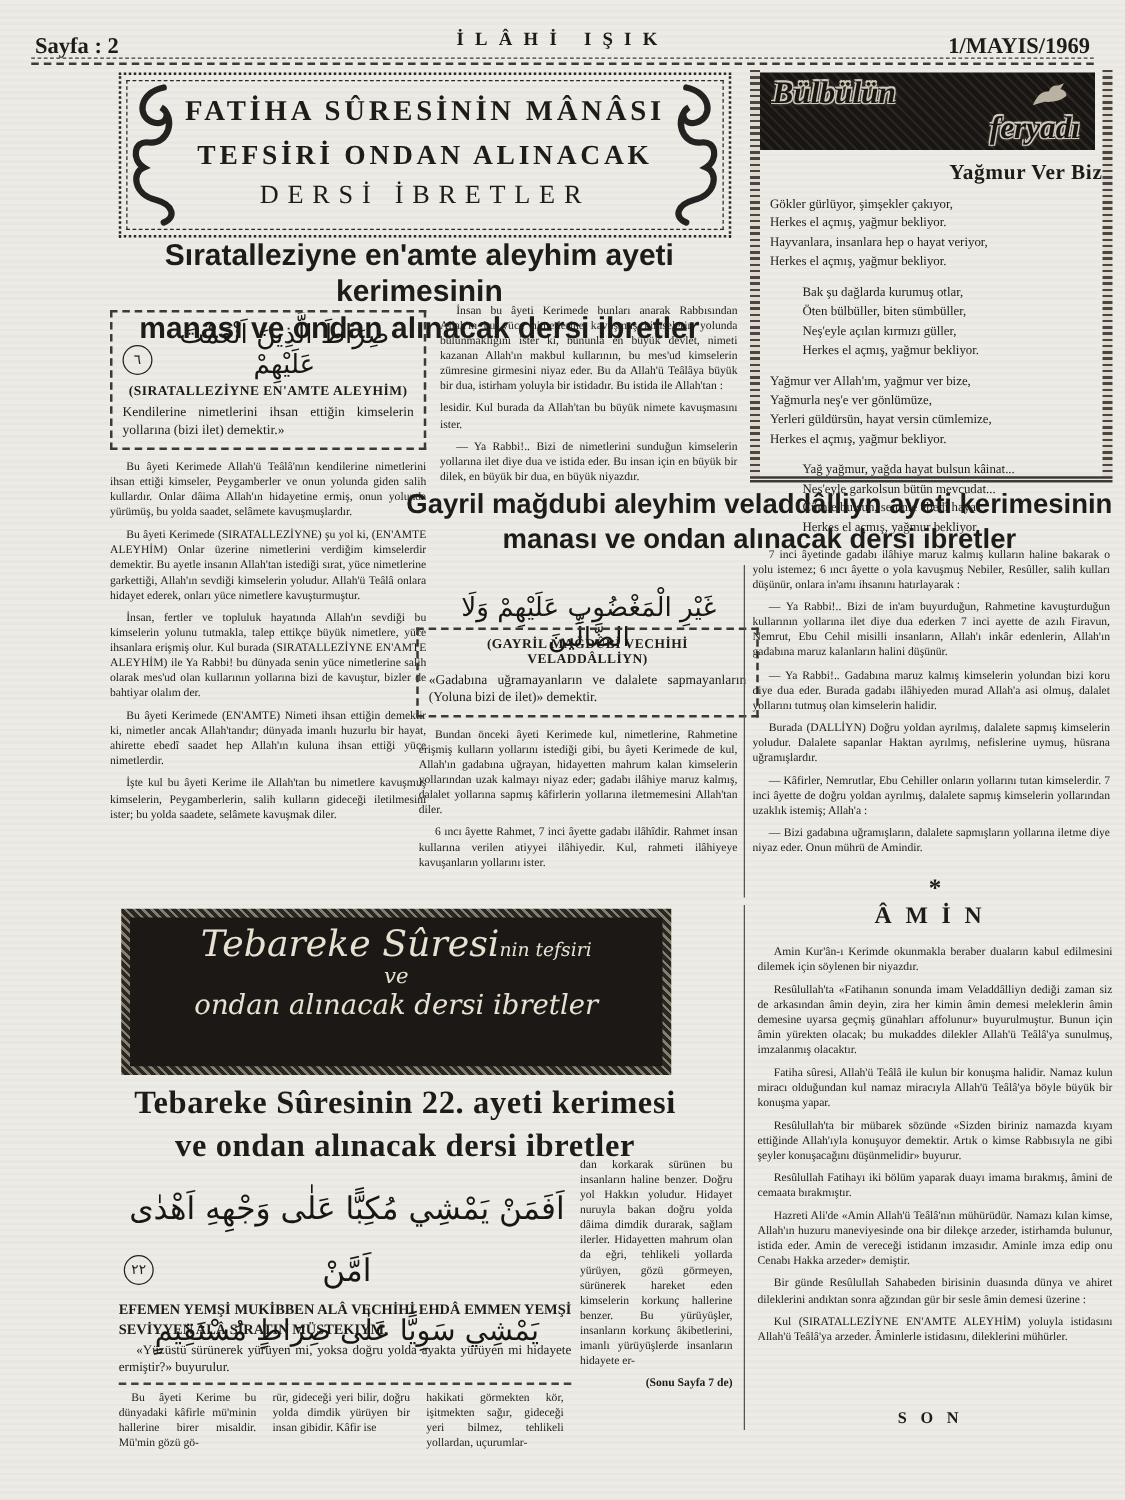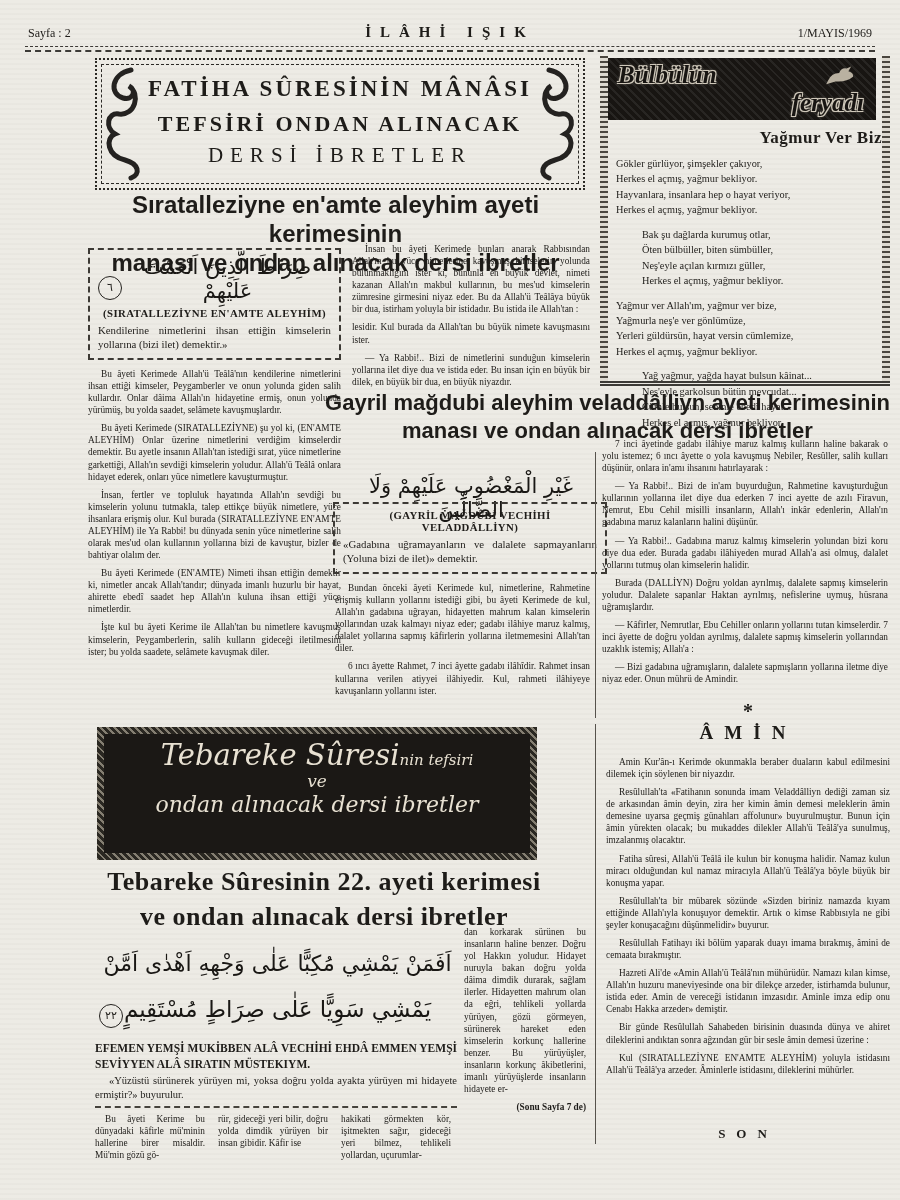--- a/index.html
+++ b/index.html
@@ -2,21 +2,21 @@
 <html lang="tr"><head>
 <meta charset="utf-8">
 <style>
   html,body{margin:0;padding:0;}
   .page{position:relative;width:900px;height:1200px;overflow:hidden;
         background-color:#edebe5;
         background-image:repeating-linear-gradient(0deg,rgba(60,55,45,.025) 0 2px,transparent 2px 5px);
         font-family:"Liberation Serif",serif;color:#1e1c19;}
   .abs{position:absolute;}
   
-  .hdr-side{font-size:12px;font-weight:normal;}
+  .hdr-side{font-size:18px;font-weight:bold;}
   .hdr-title{left:0;right:0;top:24px;text-align:center;font-size:15px;font-weight:bold;letter-spacing:9px;}
   .head-rule{left:25px;top:46px;width:850px;height:3px;border-top:1px dashed #3c3a36;border-bottom:2px dashed #3c3a36;}
   
   .ornate{left:95px;top:58px;width:490px;height:132px;box-sizing:border-box;border:2px dotted #2b2925;
           outline:1px dashed #2b2925;outline-offset:-7px;text-align:center;padding-top:12px;}
   .ornate .l1{font-size:23px;font-weight:bold;letter-spacing:3px;line-height:1.5;}
   .ornate .l2{font-size:22px;font-weight:bold;letter-spacing:3px;line-height:1.5;}
   .ornate .l3{font-size:21px;font-weight:normal;letter-spacing:7px;line-height:1.5;}
   .flourish{position:absolute;top:6px;}
   .flourish.left{left:4px;} .flourish.right{right:4px;transform:scaleX(-1);}
@@ -198,21 +198,21 @@
     </div>
   </div>
 
   <div class="abs headline3">
     <div>Tebareke Sûresinin 22. ayeti kerimesi</div>
     <div>ve ondan alınacak dersi ibretler</div>
   </div>
 
   <div class="abs" style="left:95px;top:942px;width:365px;height:96px;">
     <span class="medallion" style="position:absolute;left:4px;bottom:10px;">٢٢</span>
-    <div class="arabic" style="font-size:22px;line-height:2.0;">اَفَمَنْ يَمْشِي مُكِبًّا عَلٰى وَجْهِهِ اَهْدٰى اَمَّنْ</div>
+    <div class="arabic" style="font-size:25px;line-height:2.0;">اَفَمَنْ يَمْشِي مُكِبًّا عَلٰى وَجْهِهِ اَهْدٰى اَمَّنْ</div>
     <div class="arabic" style="font-size:23px;line-height:2.0;">يَمْشِي سَوِيًّا عَلٰى صِرَاطٍ مُسْتَقِيمٍ</div>
   </div>
   <div class="abs translit">EFEMEN YEMŞİ MUKİBBEN ALÂ VECHİHİ EHDÂ EMMEN YEMŞİ SEVİYYEN ALÂ SIRATIN MÜSTEKIYM.</div>
   <div class="abs meaning">«Yüzüstü sürünerek yürüyen mi, yoksa doğru yolda ayakta yürüyen mi hidayete ermiştir?» buyurulur.</div>
   <div class="abs minidiv"></div>
 
   <div class="abs bodycol minicol" style="left:95px;">
     <p style="text-indent:10px;">Bu âyeti Kerime bu dünyadaki kâfirle mü'minin hallerine birer misaldir. Mü'min gözü gö-</p>
   </div>
   <div class="abs bodycol minicol" style="left:218px;">

